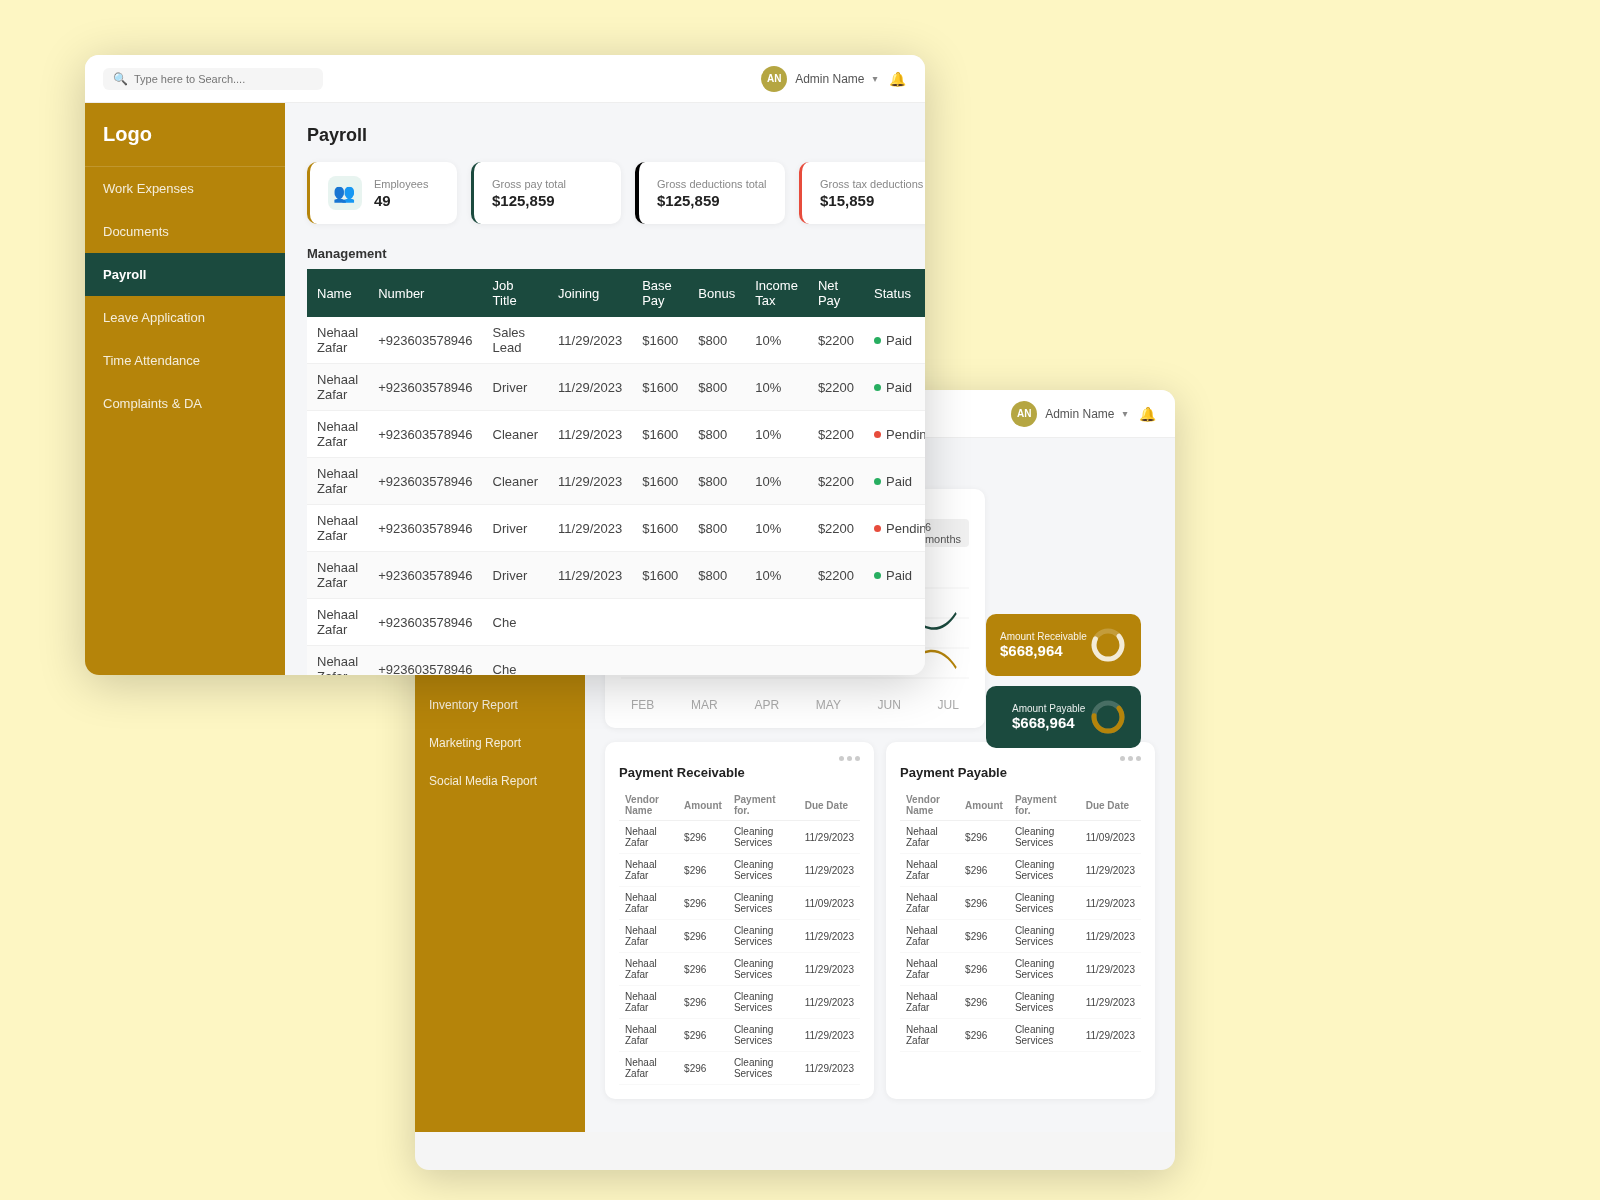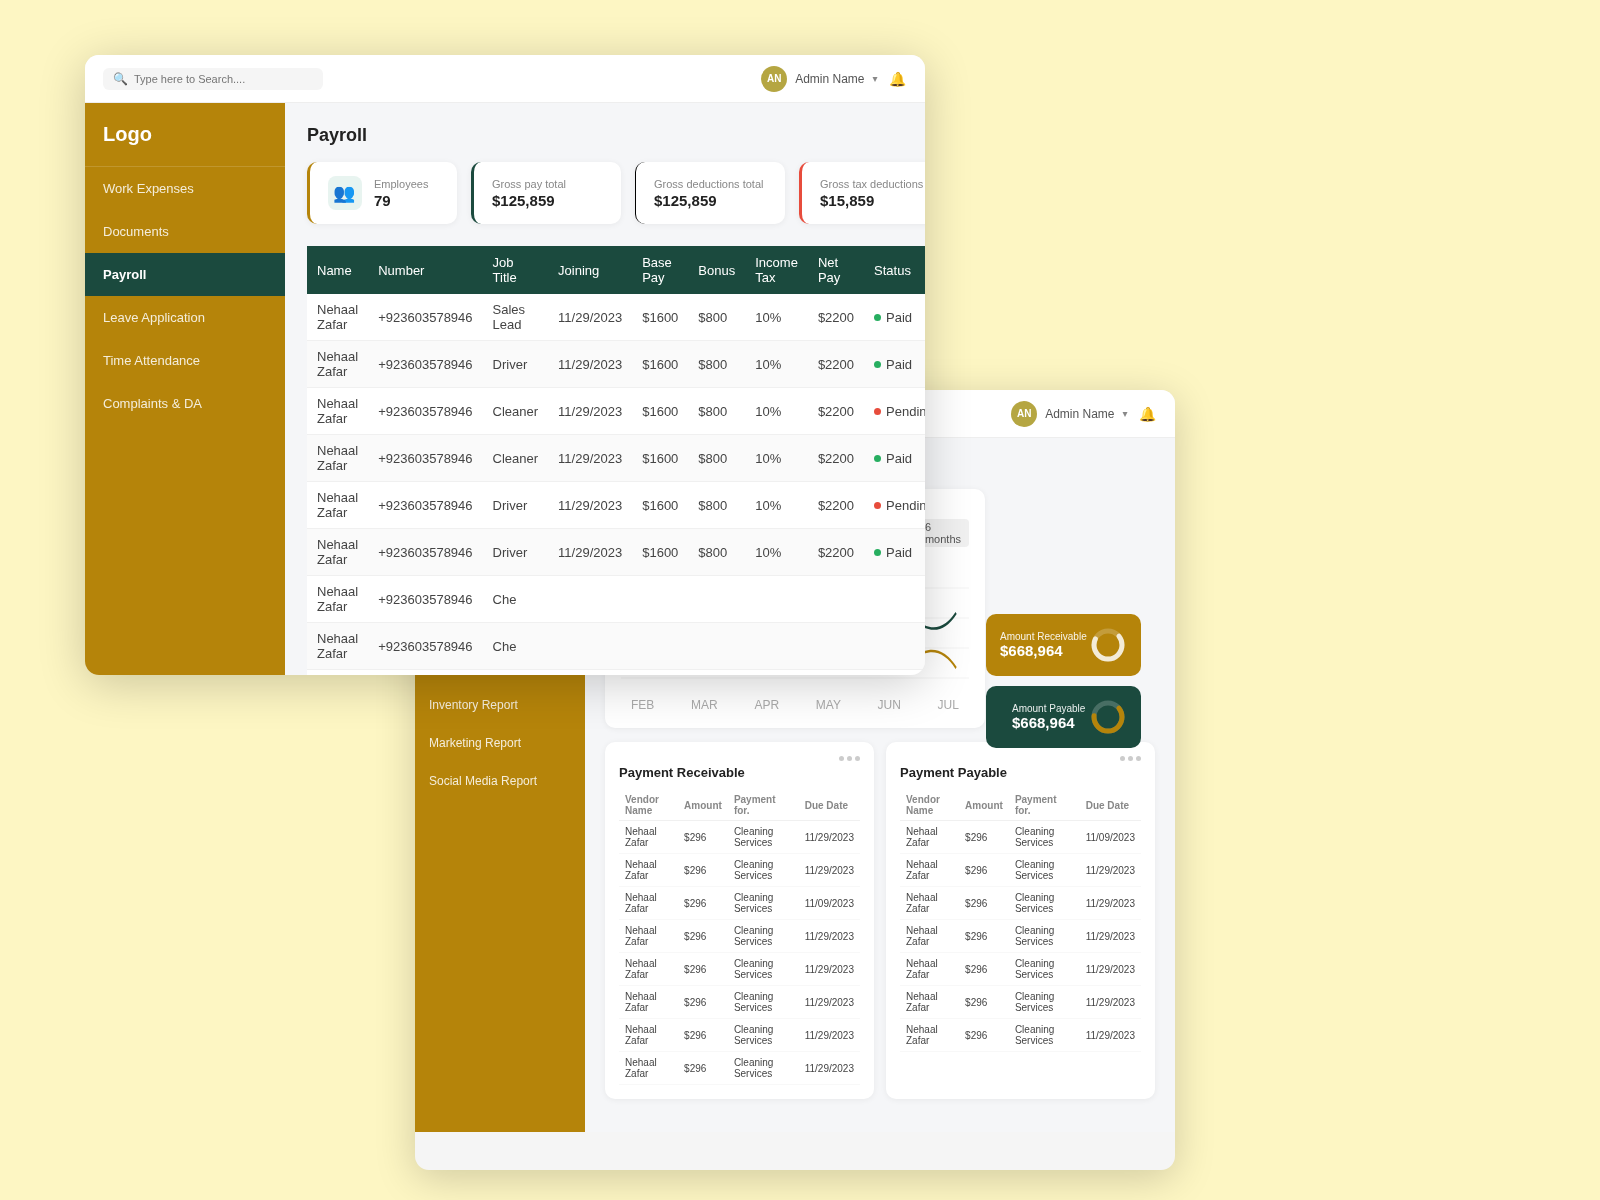--- a/index.html
+++ b/index.html
@@ -320,21 +320,21 @@
       align-items: center;
       gap: 12px;
     }
     .stat-card.employees-card {
       border-left: 3px solid #b5840a;
     }
     .stat-card.gross-pay {
       border-left: 3px solid #1b4a3e;
     }
     .stat-card.deductions {
-      border-left: 1px solid #000000;
+      border-left: 4px solid #000000;
     }
     .stat-card.tax {
       border-left: 3px solid #e74c3c;
     }
     .stat-card-icon {
       width: 34px; height: 34px;
       border-radius: 8px;
       background: #e8f4f0;
       display: flex; align-items: center; justify-content: center;
       font-size: 18px;
@@ -657,21 +657,21 @@
       <div class="menu-item">Time Attendance</div>
       <div class="menu-item">Complaints &amp; DA</div>
     </div>
     <div class="main-front">
       <div class="page-title">Payroll</div>
       <div class="stat-cards">
         <div class="stat-card employees-card">
           <div class="stat-card-icon">👥</div>
           <div class="stat-card-info">
             <div class="label">Employees</div>
-            <div class="value">79</div>
+            <div class="value">49</div>
           </div>
         </div>
         <div class="stat-card gross-pay">
           <div class="stat-card-info">
             <div class="label">Gross pay total</div>
             <div class="value">$125,859</div>
           </div>
         </div>
         <div class="stat-card deductions">
           <div class="stat-card-info">
@@ -679,20 +679,21 @@
             <div class="value">$125,859</div>
           </div>
         </div>
         <div class="stat-card tax">
           <div class="stat-card-info">
             <div class="label">Gross tax deductions</div>
             <div class="value">$15,859</div>
           </div>
         </div>
       </div>
+      <div class="section-label">Management</div>
       <table class="payroll-table">
         <thead>
           <tr>
             <th>Name</th>
             <th>Number</th>
             <th>Job Title</th>
             <th>Joining</th>
             <th>Base Pay</th>
             <th>Bonus</th>
             <th>Income Tax</th>

